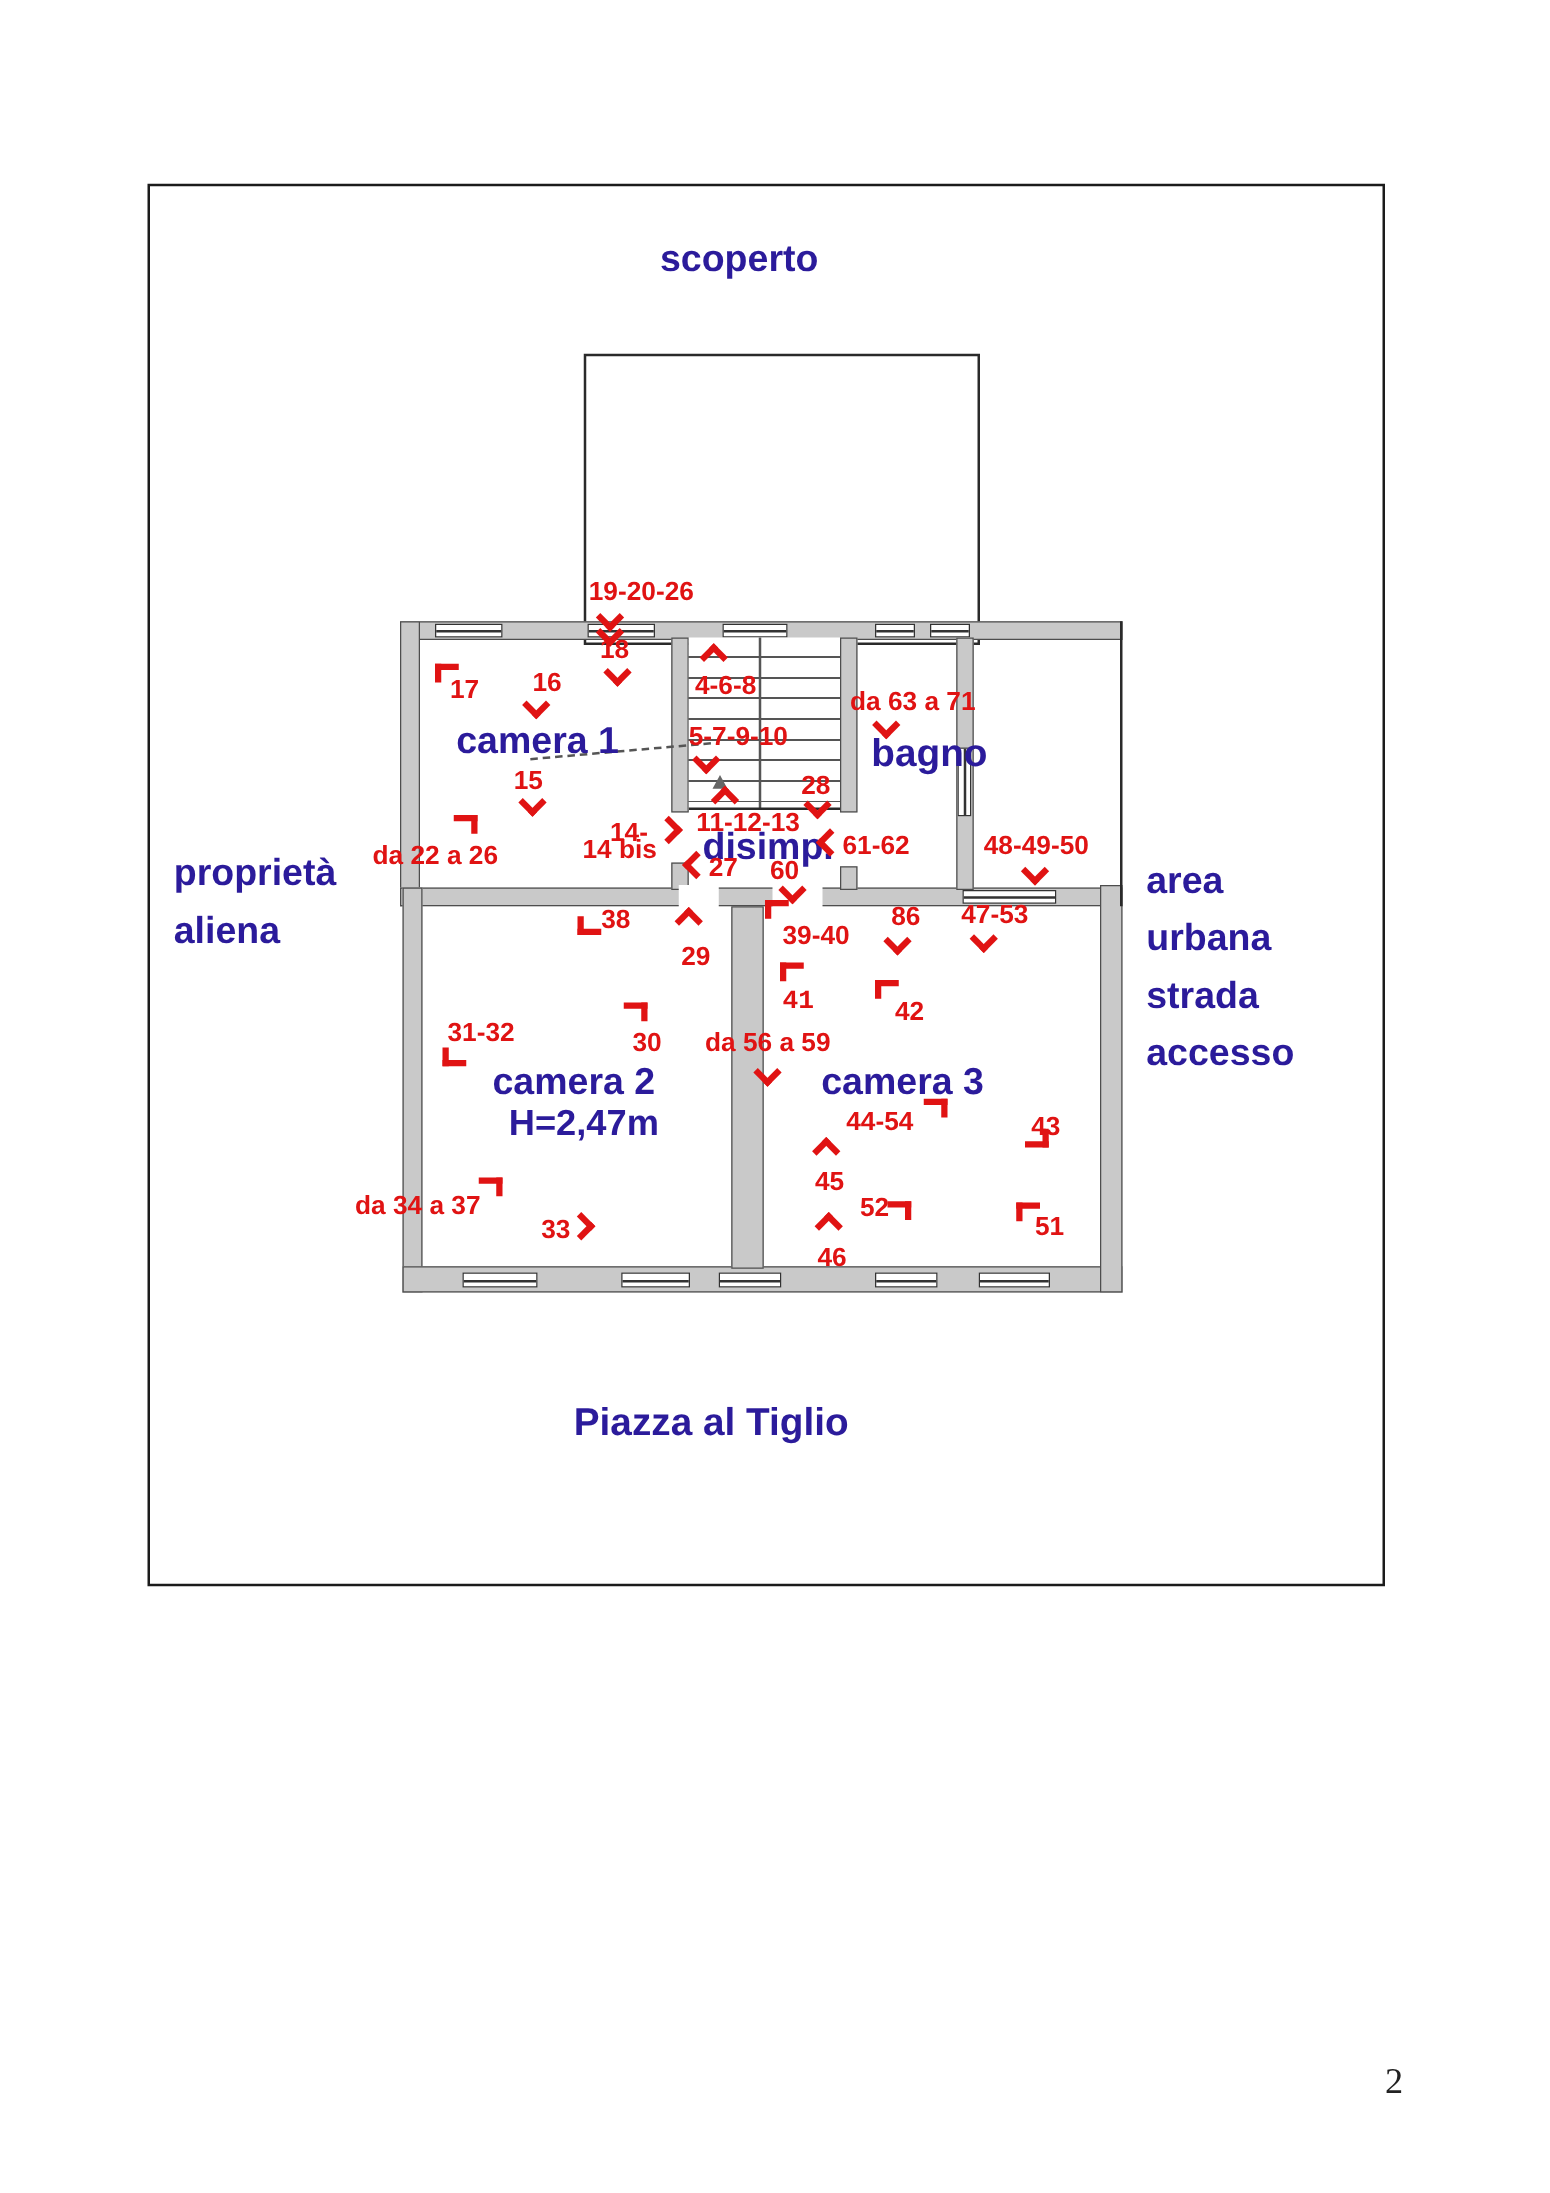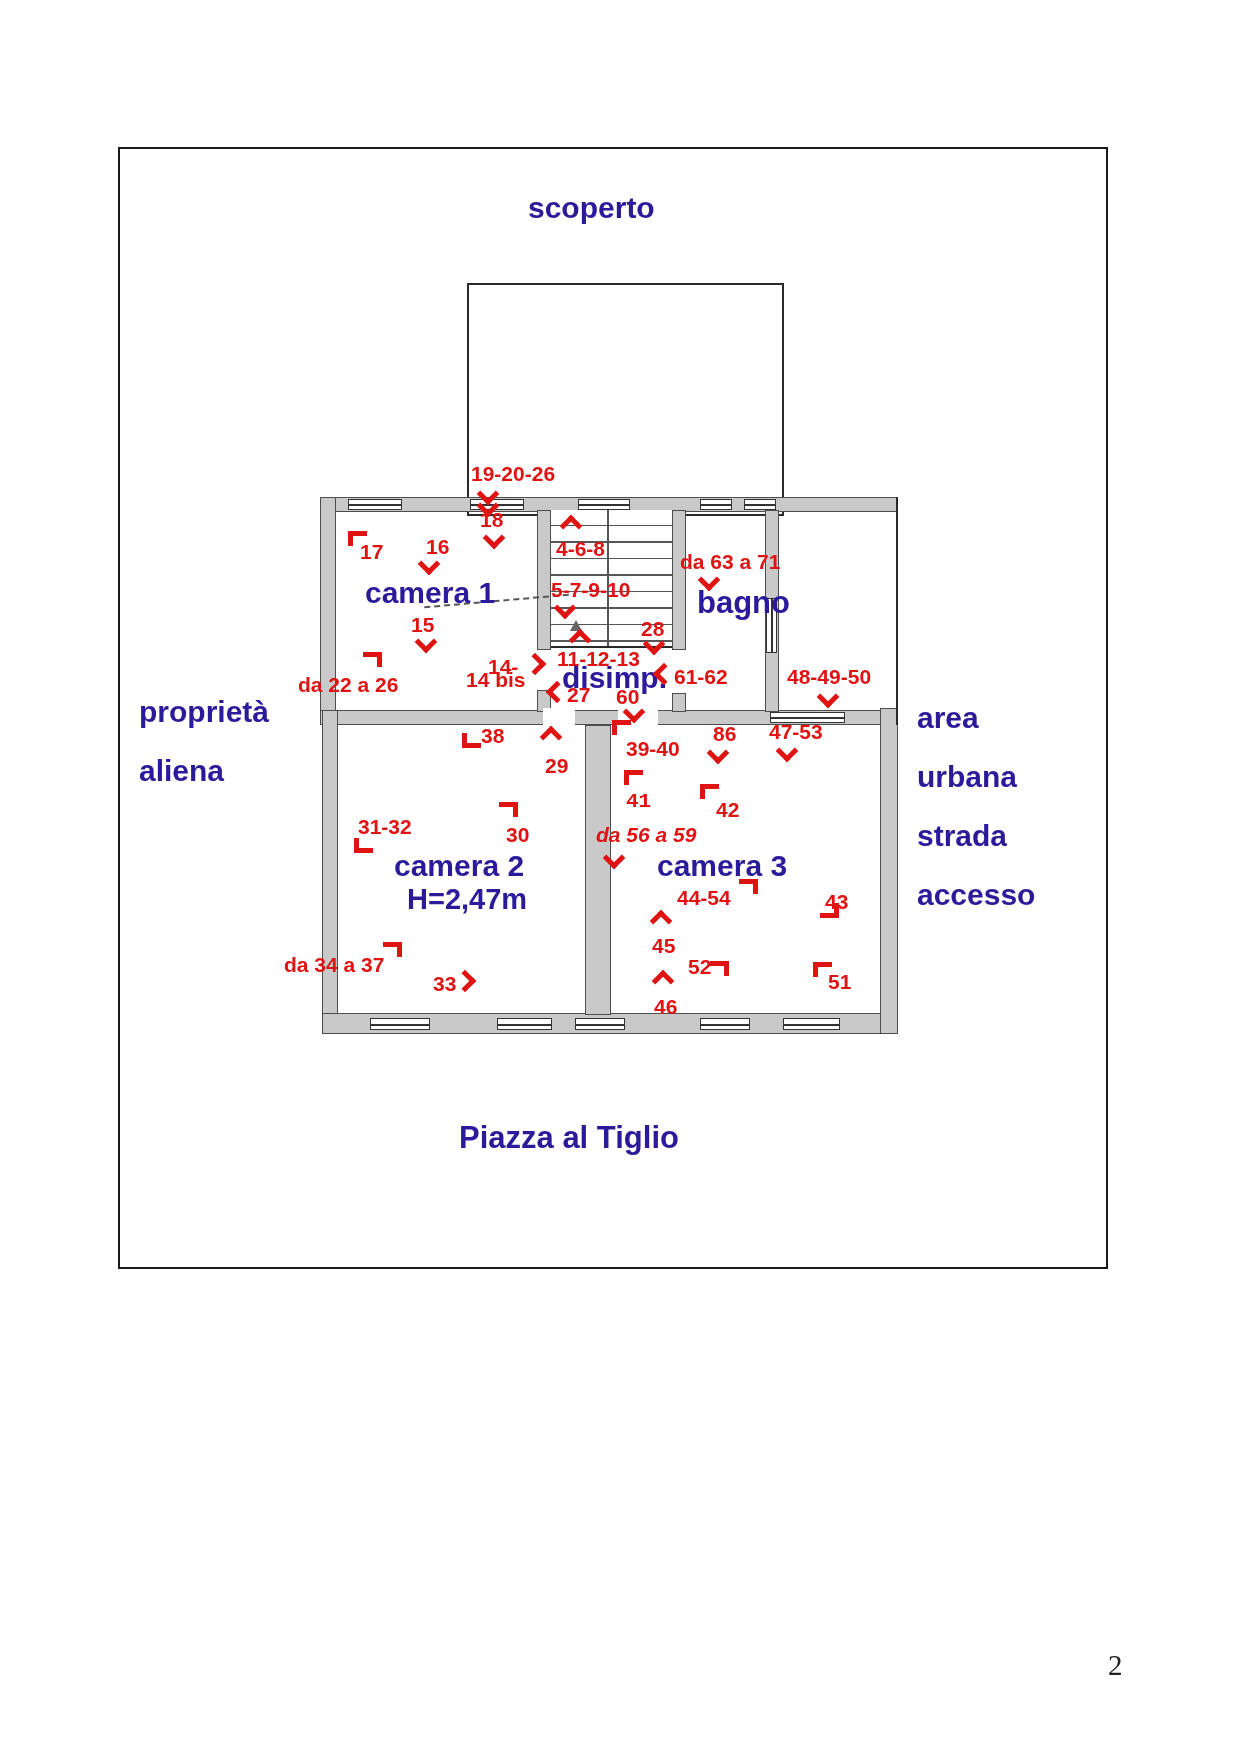--- a/index.html
+++ b/index.html
@@ -1,21 +1,21 @@
 <!DOCTYPE html>
 <html><head>
 <meta charset="utf-8">
 <style>
   html,body{margin:0;padding:0;background:#fff;}
   body{width:1240px;height:1754px;position:relative;font-family:"Liberation Sans",sans-serif;
        --red:#e01313;--navy:#2b1b9b;--wall:#c9c9c9;}
   .doc-border{position:absolute;left:118px;top:147px;width:986px;height:1118px;border:2px solid #1b1b1b;background:#fff;}
   .big-label{position:absolute;color:var(--navy);font-weight:bold;font-size:30px;line-height:1;white-space:nowrap;}
   .label-col{position:absolute;color:var(--navy);font-weight:bold;font-size:30px;}
-  .label-col .line{line-height:46px;white-space:nowrap;margin-top:13px;}
+  .label-col .line{line-height:46px;white-space:nowrap;}
   .pagenum{position:absolute;font-family:"Liberation Serif",serif;font-size:29px;color:#222;}
   
   .court{position:absolute;left:467px;top:283px;width:313px;height:229px;border:2px solid #2a2a2a;background:#fff;}
   .wall{position:absolute;background:var(--wall);border:1px solid #4d4d4d;box-sizing:border-box;}
   .thinline{position:absolute;background:#2a2a2a;}
   .gap{position:absolute;background:#fff;}
   .win-h{position:absolute;height:11px;background:#fff;border:1px solid #333;box-sizing:border-box;}
   .win-h::after{content:"";position:absolute;left:0;right:0;top:45%;border-top:2px solid #333;}
   .win-v{position:absolute;width:11px;background:#fff;border:1px solid #333;box-sizing:border-box;}
   .win-v::after{content:"";position:absolute;top:0;bottom:0;left:45%;border-left:2px solid #333;}
@@ -153,21 +153,21 @@
       <div class="marker" style="left: 769px; top: 721px;">47-53</div>
       <div class="arr cd" style="left: 779px; top: 743px;"></div>
       <div class="marker" style="left: 626px; top: 791px; font-family: Liberation Mono, monospace;">41</div>
       <div class="arr tl" style="left: 624px; top: 770px;"></div>
       <div class="marker" style="left: 716px; top: 799px;">42</div>
       <div class="arr tl" style="left: 700px; top: 784px;"></div>
       <div class="marker" style="left: 358px; top: 816px;">31-32</div>
       <div class="arr bl" style="left: 354px; top: 838px;"></div>
       <div class="marker" style="left: 486px; top: 824px; margin-left: 20px;">30</div>
       <div class="arr tr" style="left: 499px; top: 802px;"></div>
-      <div class="marker" style="left: 596px; top: 824px; font-style: italic;">da 56 a 59</div>
+      <div class="marker" style="left: 564px; top: 824px;">da 56 a 59</div>
       <div class="arr cd" style="left: 606px; top: 850px;"></div>
       <div class="marker" style="left: 677px; top: 887px;">44-54</div>
       <div class="arr tr" style="left: 739px; top: 879px;"></div>
       <div class="marker" style="left: 825px; top: 891px;">43</div>
       <div class="arr br" style="left: 820px; top: 903px;"></div>
       <div class="marker" style="left: 652px; top: 935px;">45</div>
       <div class="arr cu" style="left: 653px; top: 913px;"></div>
       <div class="marker" style="left: 284px; top: 954px;">da 34 a 37</div>
       <div class="arr tr" style="left: 383px; top: 942px;"></div>
       <div class="marker" style="left: 433px; top: 973px;">33</div>

